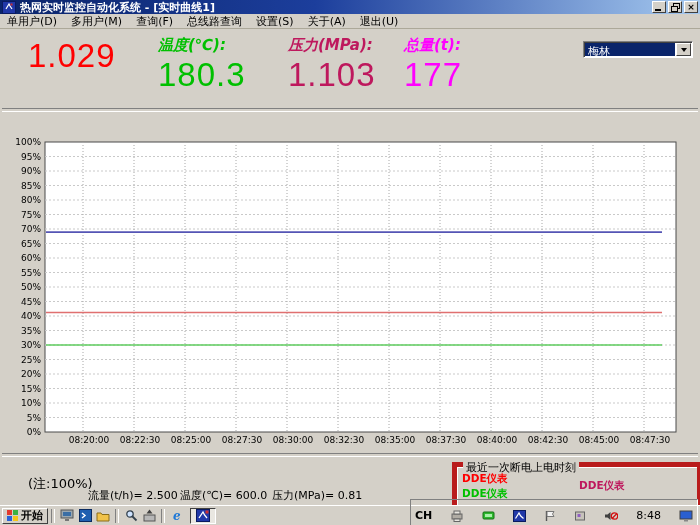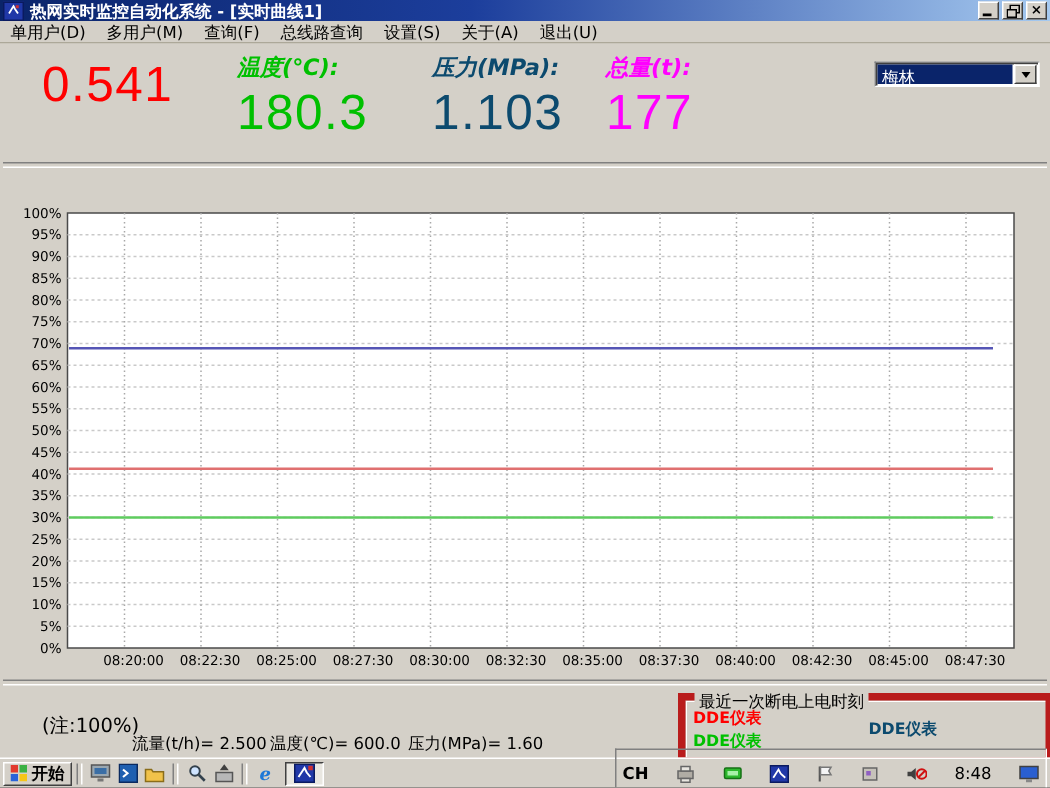--- a/index.html
+++ b/index.html
@@ -20,21 +20,21 @@
   .winbtn svg{display:block}
   
   .menubar{position:absolute;left:0;top:14px;width:700px;height:15px;box-sizing:border-box;
     background:#d4d0c8;display:flex;align-items:center;font-size:11px;border-bottom:1px solid #aca899;}
   .menu-item{padding:0 7px;white-space:nowrap;cursor:default;}
   
   .client{position:absolute;left:0;top:29px;width:700px;height:476px;background:#d4d0c8;}
   .readout{position:absolute;top:7px;}
   .readout .lab{font-size:15px;font-style:italic;font-weight:bold;display:block;white-space:nowrap;}
   .readout .val{font-size:33px;margin-top:3px;font-family:"Liberation Sans",sans-serif;letter-spacing:1px;line-height:1;}
-  .c-red{color:#ff0000}.c-green{color:#00c000}.c-blue{color:#0c4a6e}.c-magenta{color:#ff00ff}
+  .c-red{color:#ff0000}.c-green{color:#00c000}.c-blue{color:#be185d}.c-magenta{color:#ff00ff}
   .combo{position:absolute;left:583px;top:12px;width:110px;height:17px;box-sizing:border-box;background:#fff;
     border-top:1px solid #808080;border-left:1px solid #808080;border-right:1px solid #fff;border-bottom:1px solid #fff;
     box-shadow:inset 1px 1px 0 #404040;display:flex;align-items:stretch;}
   .combo-text{flex:1;background:#0a246a;color:#fff;font-size:11px;padding:1px 3px;margin:1px 0 1px 1px;white-space:nowrap;overflow:hidden;}
   .combo-btn{width:15px;margin:1px;background:#d4d0c8;box-sizing:border-box;
     border-top:1px solid #fff;border-left:1px solid #fff;border-right:1px solid #404040;border-bottom:1px solid #404040;
     display:flex;align-items:center;justify-content:center;}
   .arrow-dn{width:0;height:0;border-left:3px solid transparent;border-right:3px solid transparent;border-top:4px solid #000;}
   .groove{position:absolute;left:2px;width:696px;height:2px;border-top:1px solid #808080;border-bottom:1px solid #fff;}
   .chart{position:absolute;left:4px;top:101px;width:692px;height:316px;}
@@ -97,21 +97,21 @@
     <span class="menu-item">查询(F)</span>
     <span class="menu-item">总线路查询</span>
     <span class="menu-item">设置(S)</span>
     <span class="menu-item">关于(A)</span>
     <span class="menu-item">退出(U)</span>
   </div>
 
   <div class="client">
 
     <div class="readout" style="left:28px">
-      <div class="val c-red">0.541</div>
+      <div class="val c-red">1.029</div>
     </div>
     <div class="readout" style="left:158px">
       <span class="lab c-green">温度(℃):</span>
       <div class="val c-green">180.3</div>
     </div>
     <div class="readout" style="left:288px">
       <span class="lab c-blue">压力(MPa):</span>
       <div class="val c-blue">1.103</div>
     </div>
     <div class="readout" style="left:404px">
@@ -199,21 +199,21 @@
           <line x1="42" y1="182.51999999999998" x2="658" y2="182.51999999999998" stroke="#e07070" stroke-width="1.7"></line>
           <line x1="42" y1="215" x2="658" y2="215" stroke="#5fcc5f" stroke-width="1.7"></line>
         </svg>
     </div>
 
     <div class="groove" style="top:424px"></div>
 
     <div class="note">(注:100%)</div>
     <span class="scale" style="left:88px">流量(t/h)= 2.500</span>
     <span class="scale" style="left:180px">温度(℃)= 600.0</span>
-    <span class="scale" style="left:272px">压力(MPa)= 1.60</span>
+    <span class="scale" style="left:272px">压力(MPa)= 0.81</span>
 
     <div class="groupbox">
       <span class="legend">最近一次断电上电时刻</span>
       <span class="dde c-red" style="left:5px;top:5px">DDE仪表</span>
       <span class="dde c-green" style="left:5px;top:20px">DDE仪表</span>
       <span class="dde c-blue" style="left:122px;top:12px">DDE仪表</span>
     </div>
   </div>
 
   <div class="taskbar">

